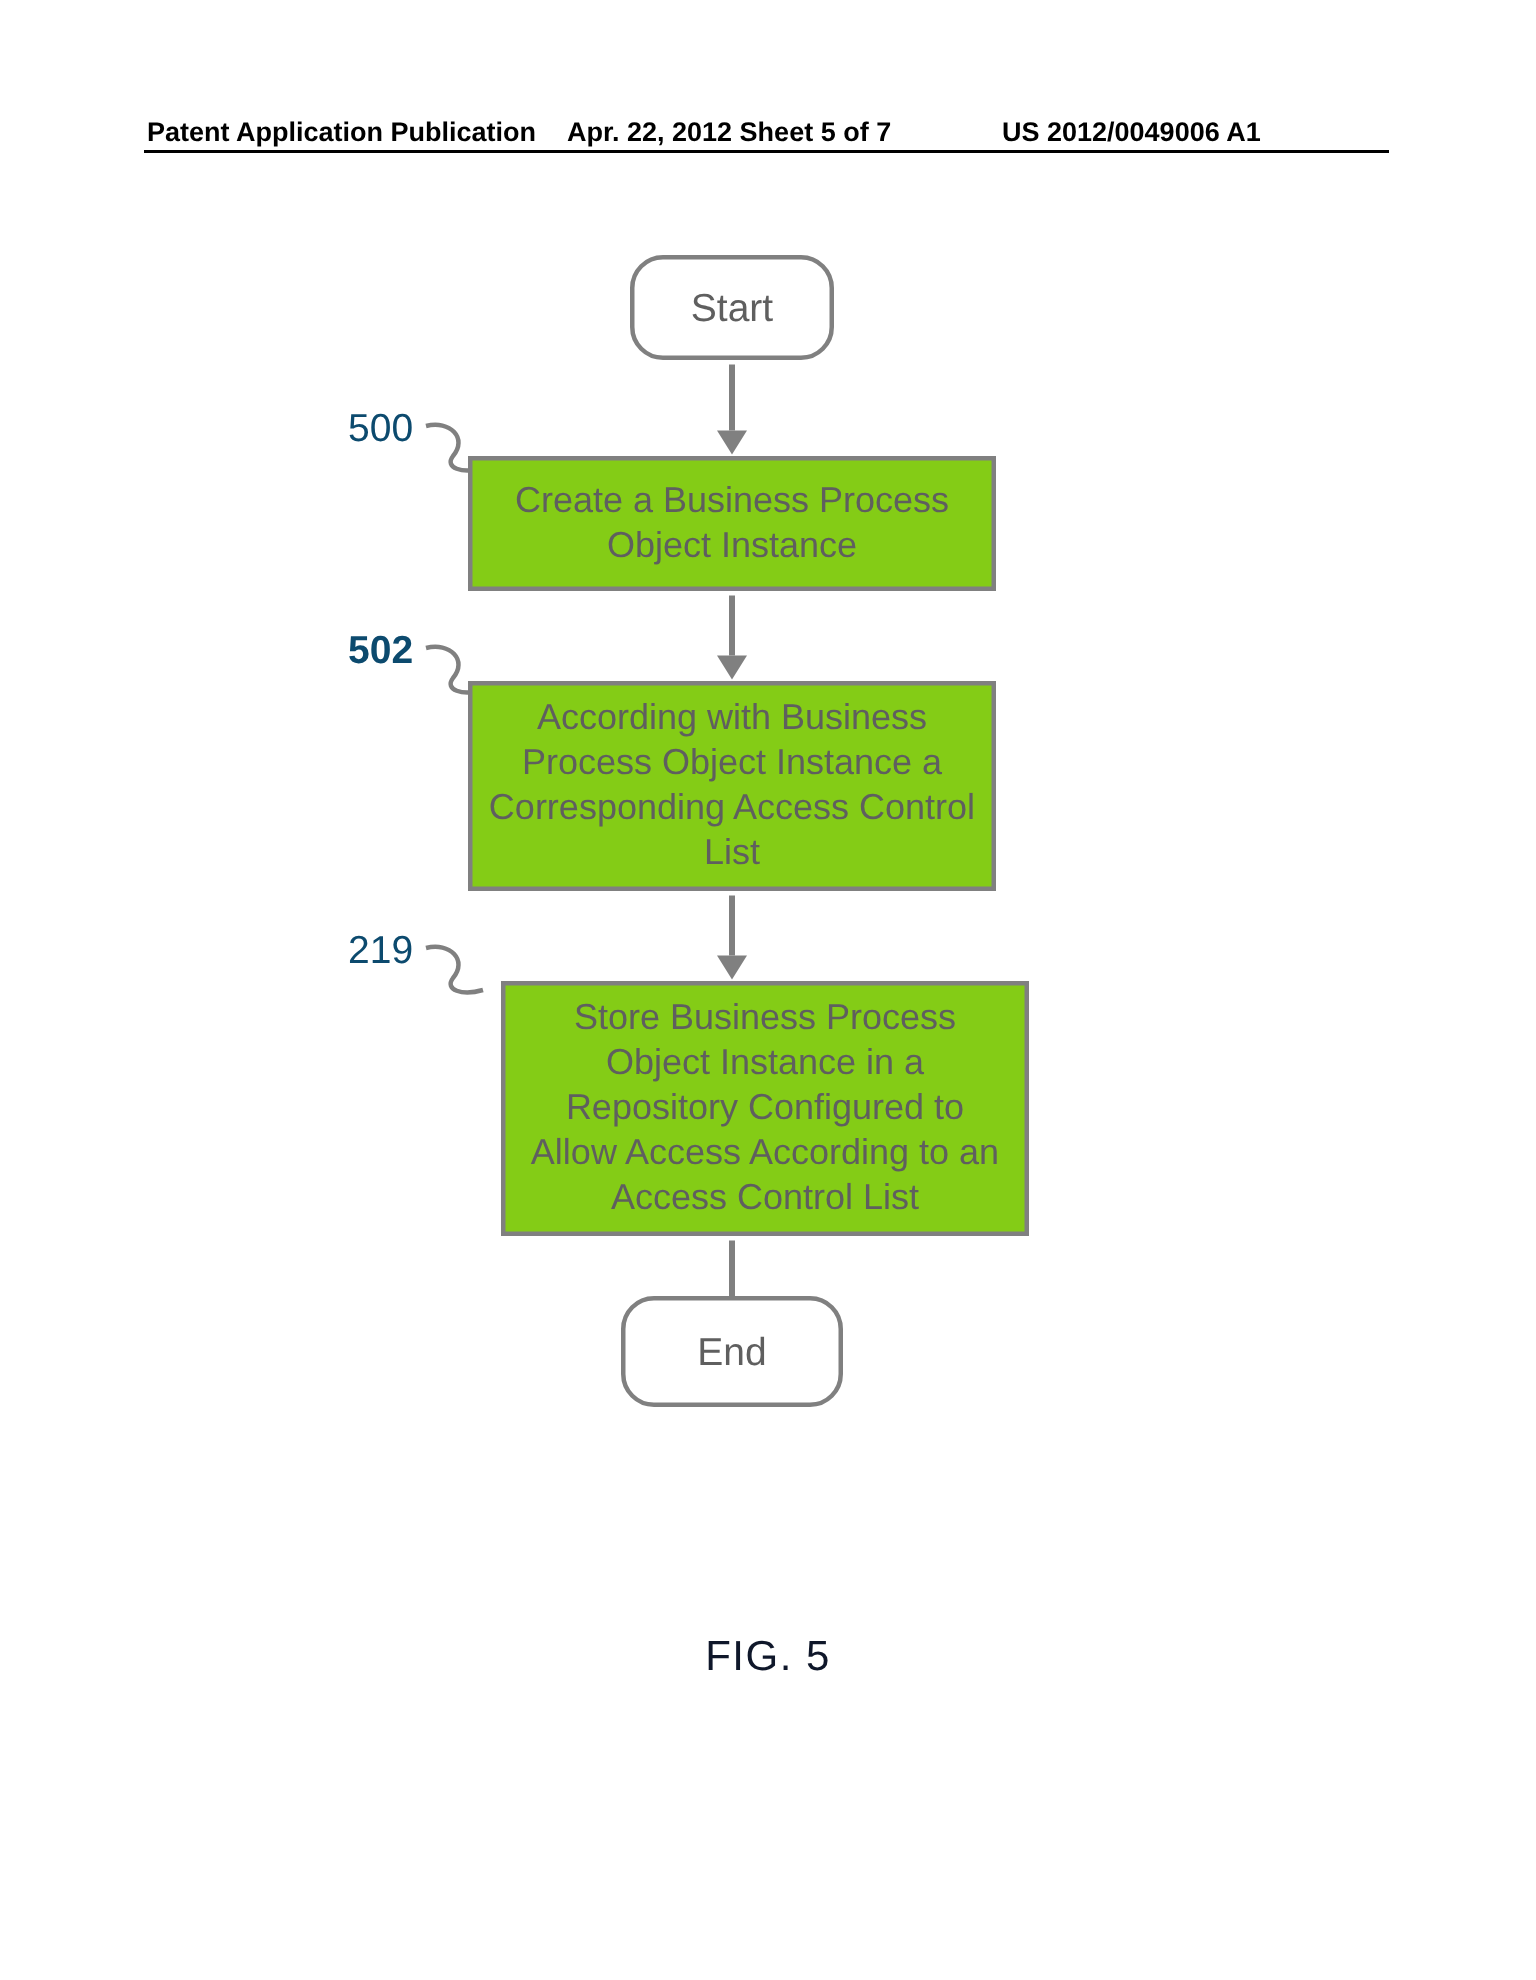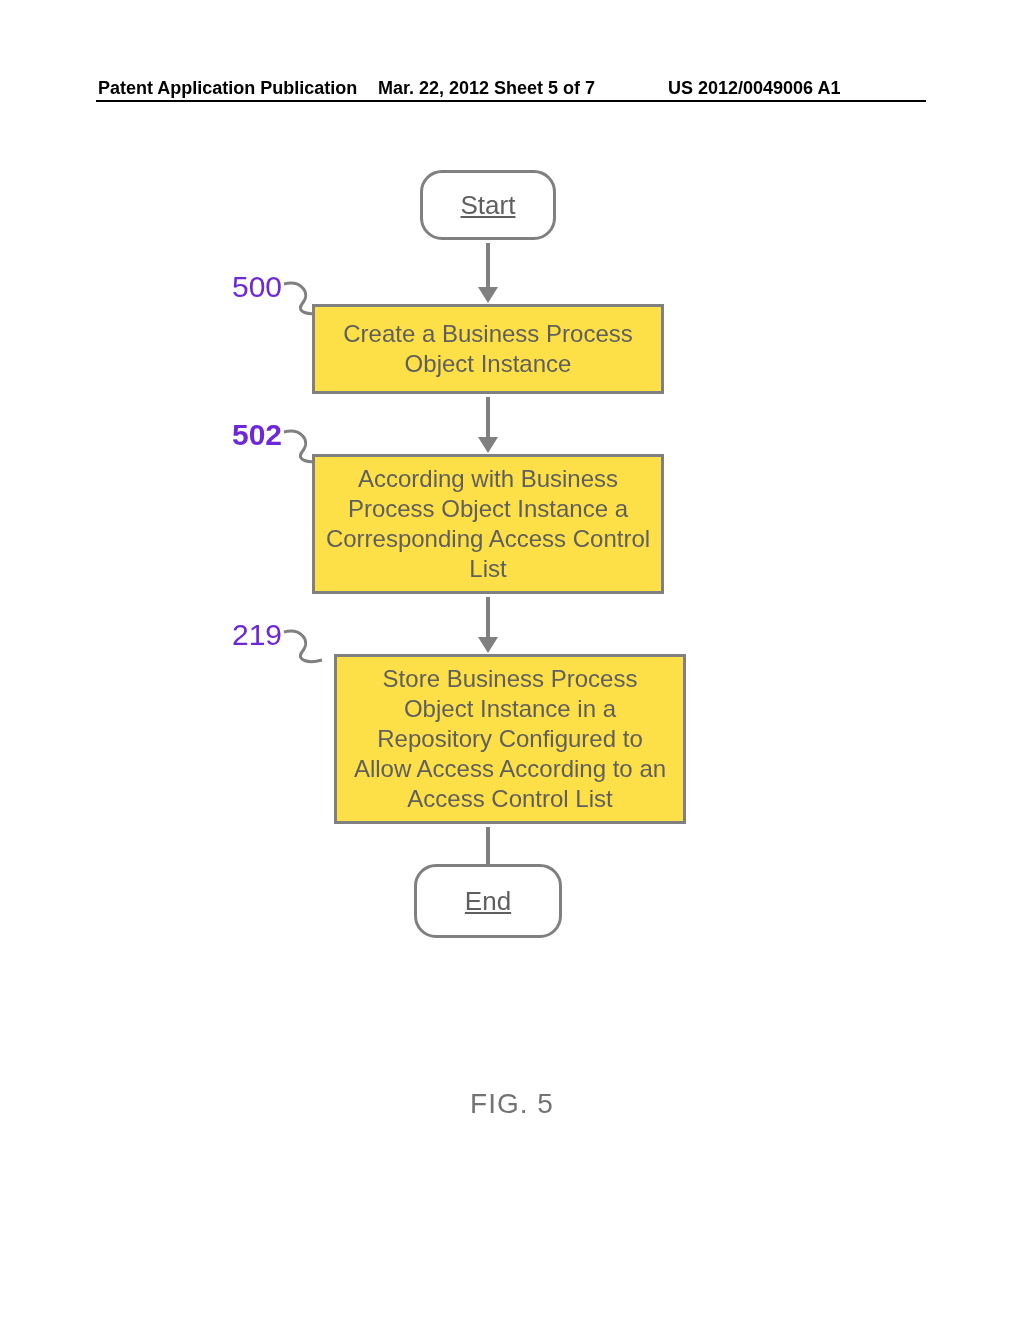--- a/index.html
+++ b/index.html
@@ -19,72 +19,71 @@
     border: 3px solid #808080;
     border-radius: 22px;
     text-align: center;
     color: #5f5f5f;
     font-size: 26px;
     font-weight: 400;
     display: flex;
     align-items: center;
     justify-content: center;
     background: #fff;
-    text-decoration: underline;
   }
   .process {
     position: absolute;
     border: 3px solid #808080;
     text-align: center;
     color: #5f5f5f;
     font-size: 24px;
     line-height: 1.25;
     display: flex;
     align-items: center;
     justify-content: flex-start;
-    background: #fde047;
+    background: #84cc16;
     padding: 6px 10px;
   }
   .reflabel {
     position: absolute;
-    color: #6d28d9;
-    font-size: 30px;
+    color: #0c4a6e;
+    font-size: 26px;
   }
   .leader {
     position: absolute;
     width: 50px; height: 40px;
   }
   .leader svg { width: 100%; height: 100%; }
 
   .arrow { position: absolute; }
   .arrow .shaft { position: absolute; left: 50%; transform: translateX(-50%); width: 4px; background: #808080; }
   .arrow .head {
     position: absolute; left: 50%; transform: translateX(-50%);
     width: 0; height: 0;
     border-left: 10px solid transparent;
     border-right: 10px solid transparent;
     border-top: 16px solid #808080;
   }
 
   .figcap {
     position: absolute;
     left: 0; width: 1024px; text-align: center;
-    color: #737373;
+    color: #0f172a;
     font-size: 28px; font-weight: 400;
     letter-spacing: 1px;
   }
 </style>
 </head>
 <body>
 
 <div class="page">
 
   <div class="header">
     <span class="header-text hdr-left">Patent Application Publication</span>
-    <span class="header-text hdr-mid">Mar. 22, 2012  Sheet 5 of 7</span>
+    <span class="header-text hdr-mid">Apr. 22, 2012  Sheet 5 of 7</span>
     <span class="header-text hdr-right">US 2012/0049006 A1</span>
   </div>
   <div class="header-line"></div>
 
   <div class="flow">
 
     <div class="terminal" style="left:420px; top:10px; width:136px; height:70px;">
       <span>Start</span>
     </div>
 

